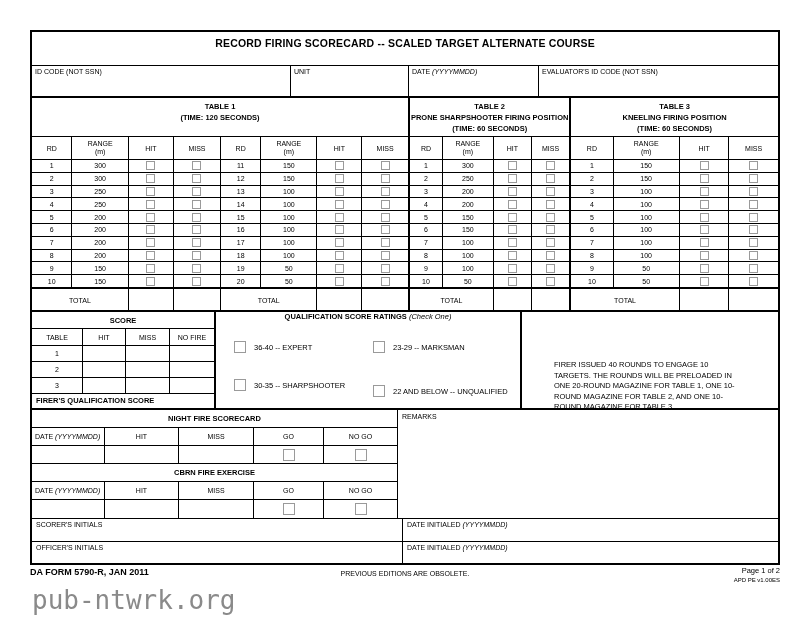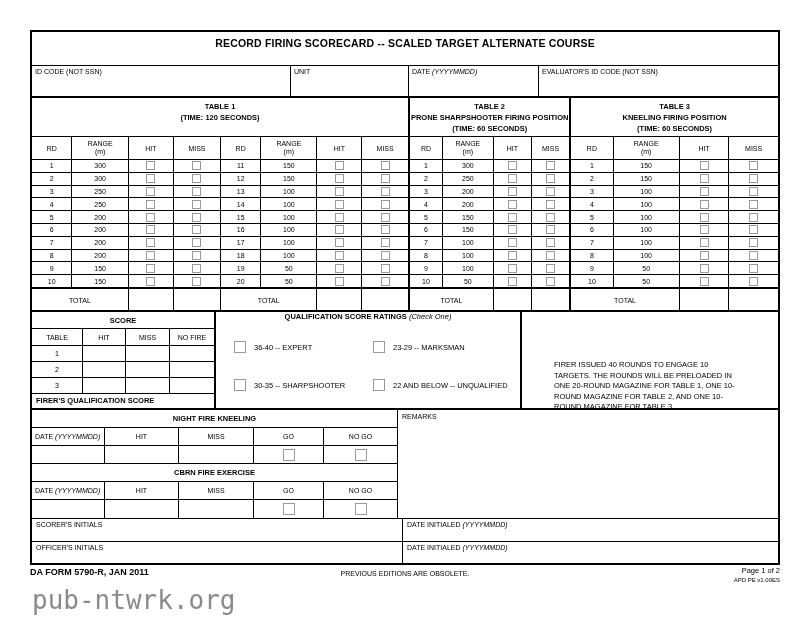--- a/index.html
+++ b/index.html
@@ -684,34 +684,34 @@
           <span>36-40 -- EXPERT</span>
         </div>
         <div class="qual-opt" style="left:157px; top:29px;">
           <span class="cb cb-md"></span>
           <span>23-29 -- MARKSMAN</span>
         </div>
         <div class="qual-opt" style="left:18px; top:67px;">
           <span class="cb cb-md"></span>
           <span>30-35 -- SHARPSHOOTER</span>
         </div>
-        <div class="qual-opt" style="left:157px; top:67px;align-items:center;">
+        <div class="qual-opt" style="left:157px; top:73px;align-items:center;">
           <span class="cb cb-md"></span>
           <span>22 AND BELOW -- UNQUALIFIED</span>
         </div>
       </div>
 
       <div class="note">
         <div class="note-text">FIRER ISSUED 40 ROUNDS TO ENGAGE 10 TARGETS. THE ROUNDS WILL BE PRELOADED IN ONE 20-ROUND MAGAZINE FOR TABLE 1, ONE 10-ROUND MAGAZINE FOR TABLE 2, AND ONE 10-ROUND MAGAZINE FOR TABLE 3.</div>
       </div>
     </div>
 
     <div class="exercise-block">
       <div class="exercises">
-        <div class="ex-head">NIGHT FIRE KNEELING</div>
+        <div class="ex-head">NIGHT FIRE SCORECARD</div>
         <div class="ex-cols">
           <div class="tc e-date">
             <span>DATE</span>&nbsp;<i>(YYYYMMDD)</i>
           </div>
           <div class="tc e-hit">HIT</div>
           <div class="tc e-miss">MISS</div>
           <div class="tc e-go">GO</div>
           <div class="tc e-nogo">NO GO</div>
         </div>
         <div class="ex-data">

